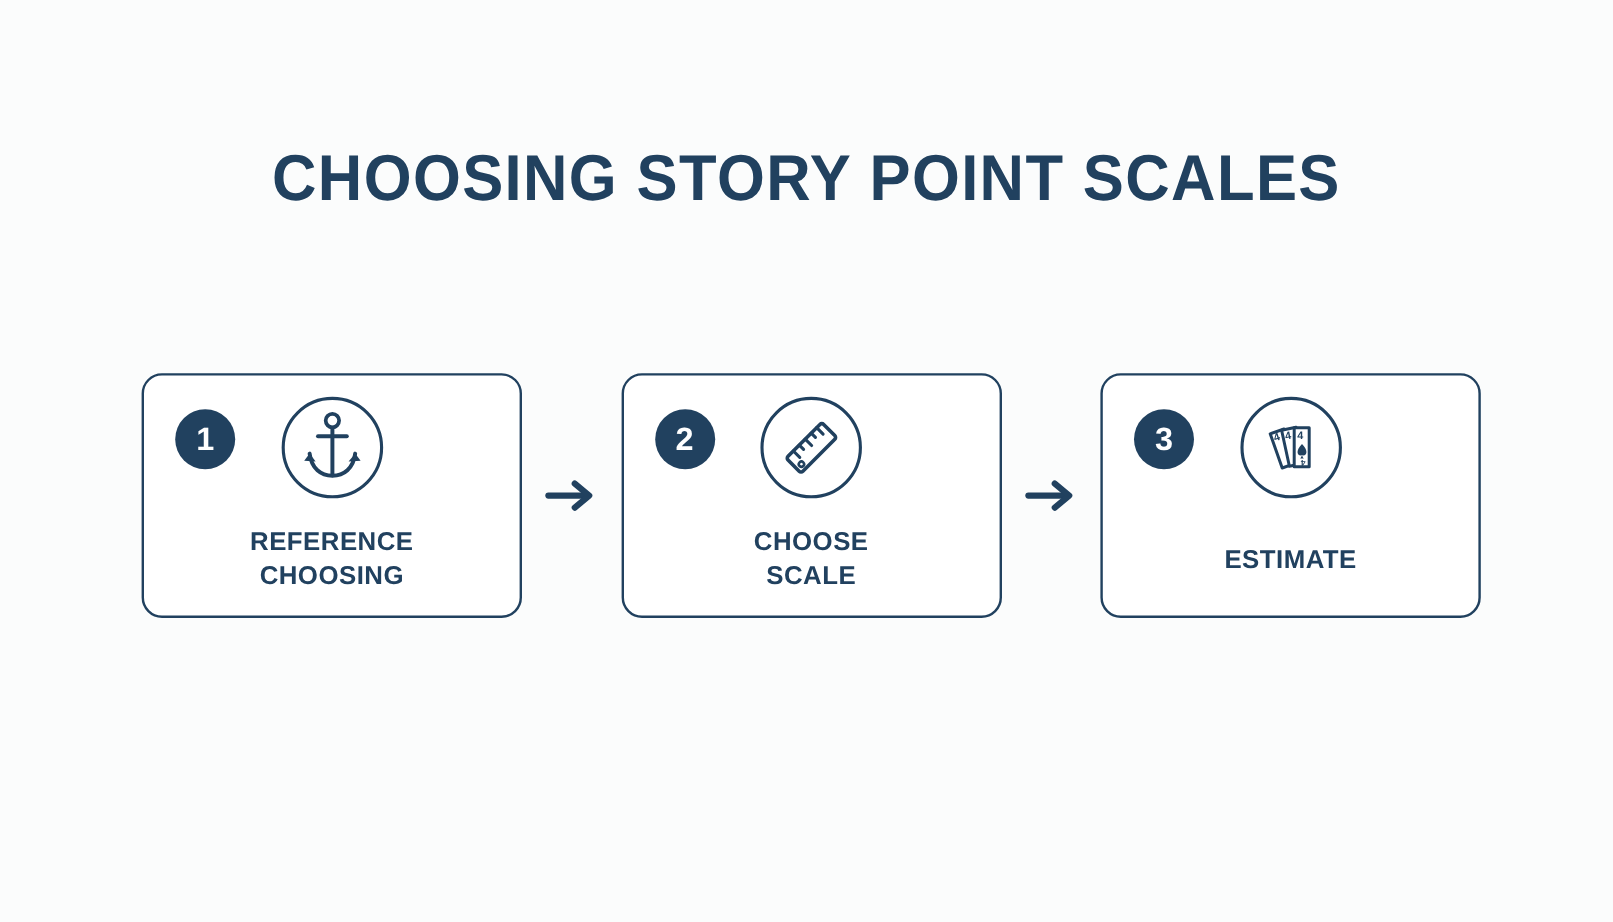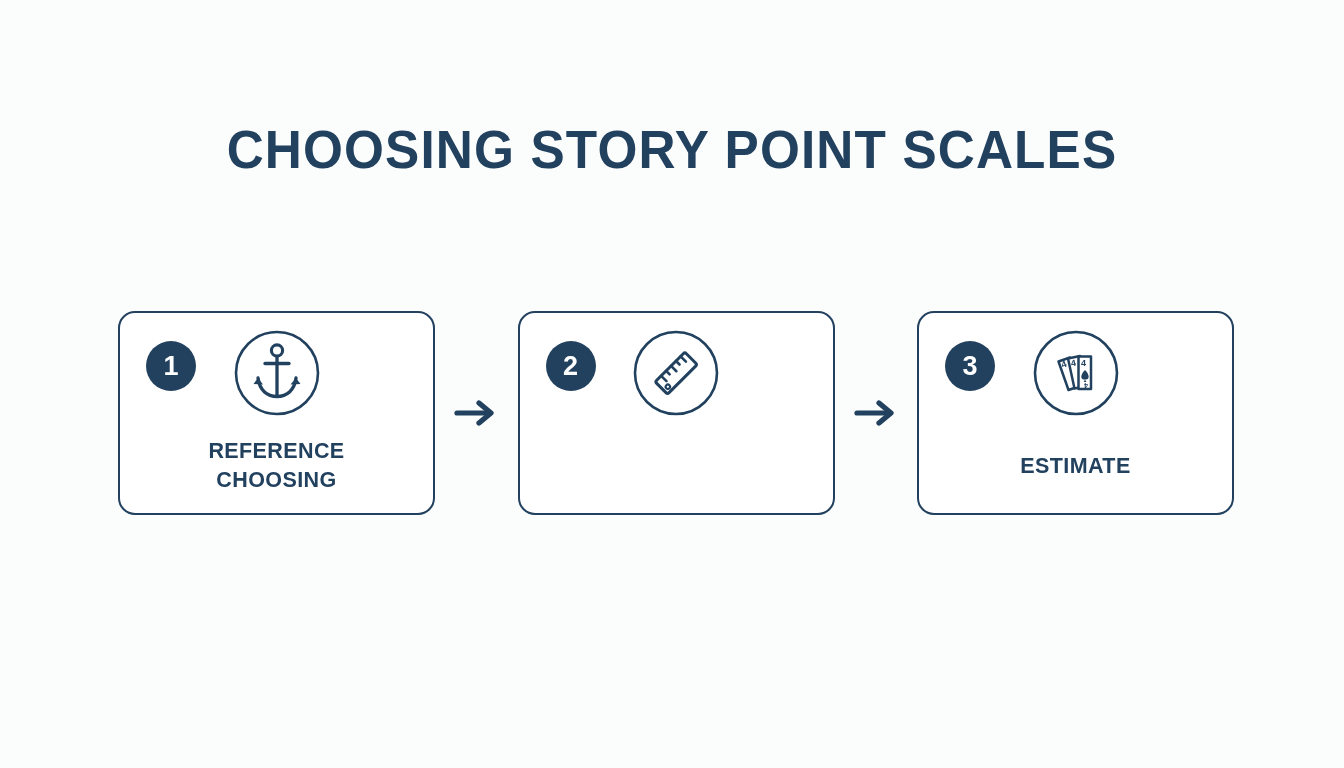--- a/index.html
+++ b/index.html
@@ -149,20 +149,24 @@
         <rect x="22" y="34.5" width="42" height="17.5" rx="2.2" stroke="#21415f" stroke-width="3" fill="none"></rect>
         <line x1="30.5" y1="34.5" x2="30.5" y2="42" stroke="#21415f" stroke-width="2.6" stroke-linecap="round"></line>
         <line x1="37.5" y1="34.5" x2="37.5" y2="39.5" stroke="#21415f" stroke-width="2.6" stroke-linecap="round"></line>
         <line x1="44.5" y1="34.5" x2="44.5" y2="42" stroke="#21415f" stroke-width="2.6" stroke-linecap="round"></line>
         <line x1="51.5" y1="34.5" x2="51.5" y2="39.5" stroke="#21415f" stroke-width="2.6" stroke-linecap="round"></line>
         <line x1="58" y1="34.5" x2="58" y2="42" stroke="#21415f" stroke-width="2.6" stroke-linecap="round"></line>
         <circle cx="27.5" cy="47" r="2.2" stroke="#21415f" stroke-width="2.1" fill="none"></circle>
       </g>
     </svg>
 
+    <div class="step-label">
+      <span>CHOOSE</span>
+      <span>SCALE</span>
+    </div>
   </div>
 
   <div class="sep">
     <svg class="arrow" viewBox="0 0 46 40" fill="none">
       <line x1="4" y1="20" x2="33" y2="20" stroke="#21415f" stroke-width="5.2" stroke-linecap="round"></line>
       <polyline points="26,10 38,20 26,30" stroke="#21415f" stroke-width="5.2" fill="none" stroke-linecap="round" stroke-linejoin="round"></polyline>
     </svg>
   </div>
 
   <div class="step-card">

